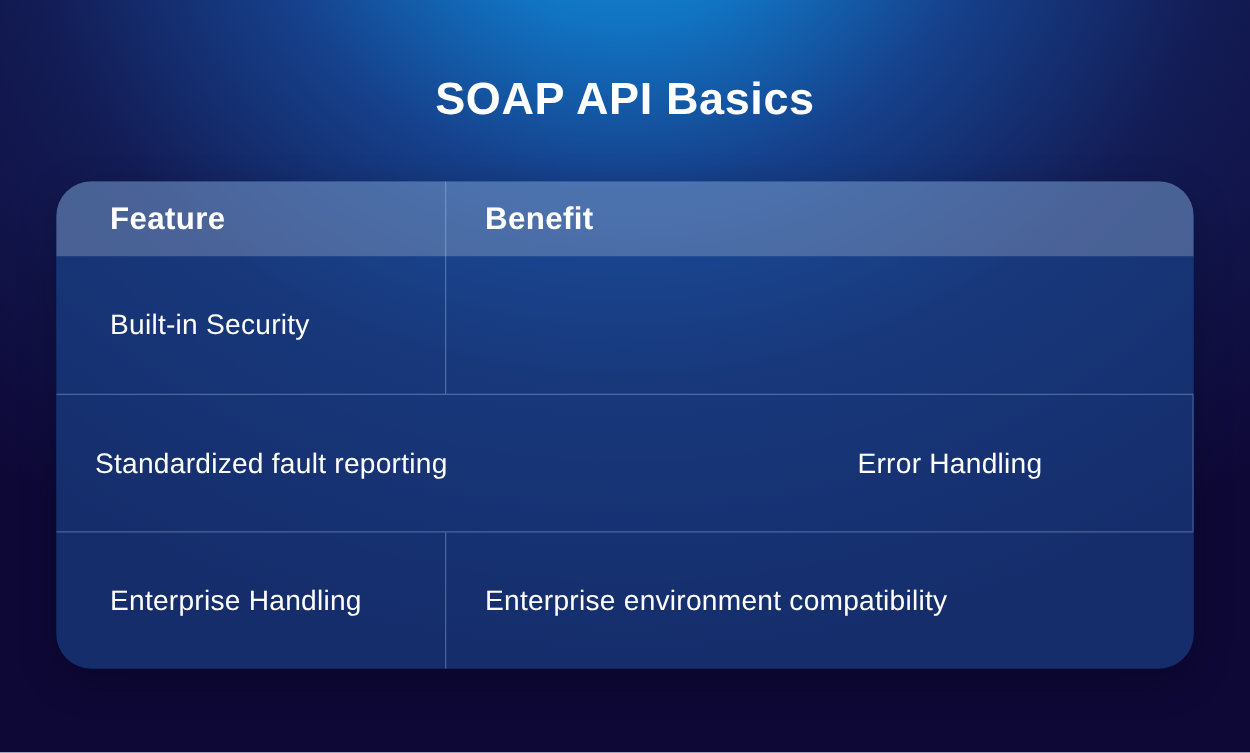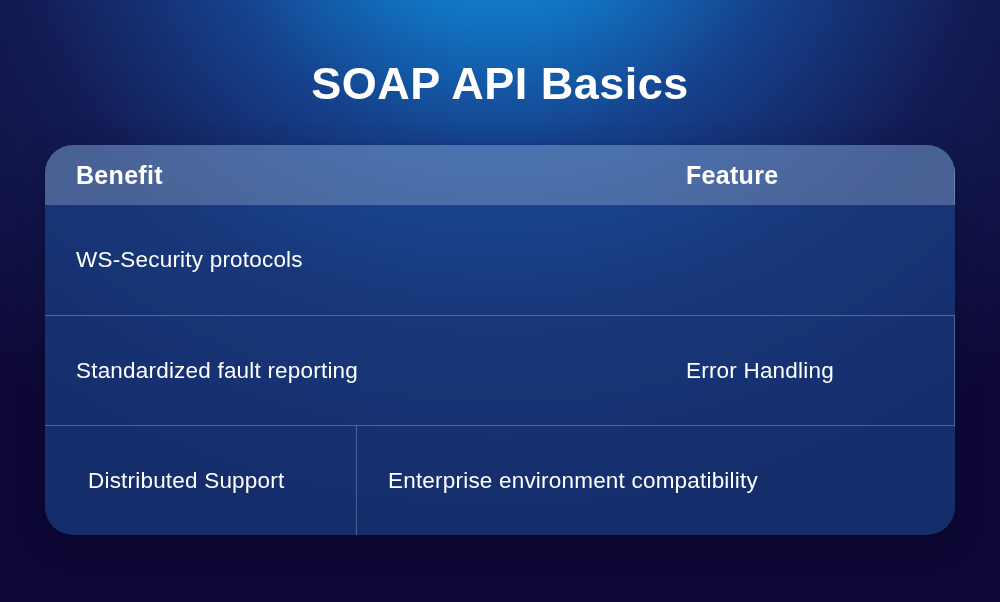--- a/index.html
+++ b/index.html
@@ -20,21 +20,21 @@
         var(--background-dark, #0e0837) 100%);
   }
 
   .page-title {
     position: absolute;
     top: 58px;
     left: 0;
     width: 100%;
     text-align: center;
     color: var(--text, #ffffff);
-    font-size: 45px;
+    font-size: 36px;
     font-weight: bold;
     letter-spacing: 0.5px;
   }
 
   .table-card {
     position: absolute;
     left: 45px;
     top: 145px;
     width: 910px;
     height: 390px;
@@ -96,32 +96,32 @@
 </head>
 <body>
 
 <div class="canvas">
 
   <h1 class="page-title">SOAP API Basics</h1>
 
   <div class="table-card">
 
     <div class="t-row header-row">
+      <div class="cell col-feature">Feature</div>
       <div class="cell col-benefit">Benefit</div>
-      <div class="cell col-feature">Feature</div>
     </div>
 
     <div class="t-row body-row">
-      <div class="cell col-benefit">WS-Security protocols</div>
+      <div class="cell col-feature">Built-in Security</div>
     </div>
 
     <div class="t-row body-row">
       <div class="cell col-benefit">Standardized fault reporting</div>
       <div class="cell col-feature">Error Handling</div>
     </div>
 
     <div class="t-row body-row">
-      <div class="cell col-feature">Distributed Support</div>
+      <div class="cell col-feature">Enterprise Handling</div>
       <div class="cell col-benefit">Enterprise environment compatibility</div>
     </div>
 
   </div>
 </div>
 
 </body></html>

